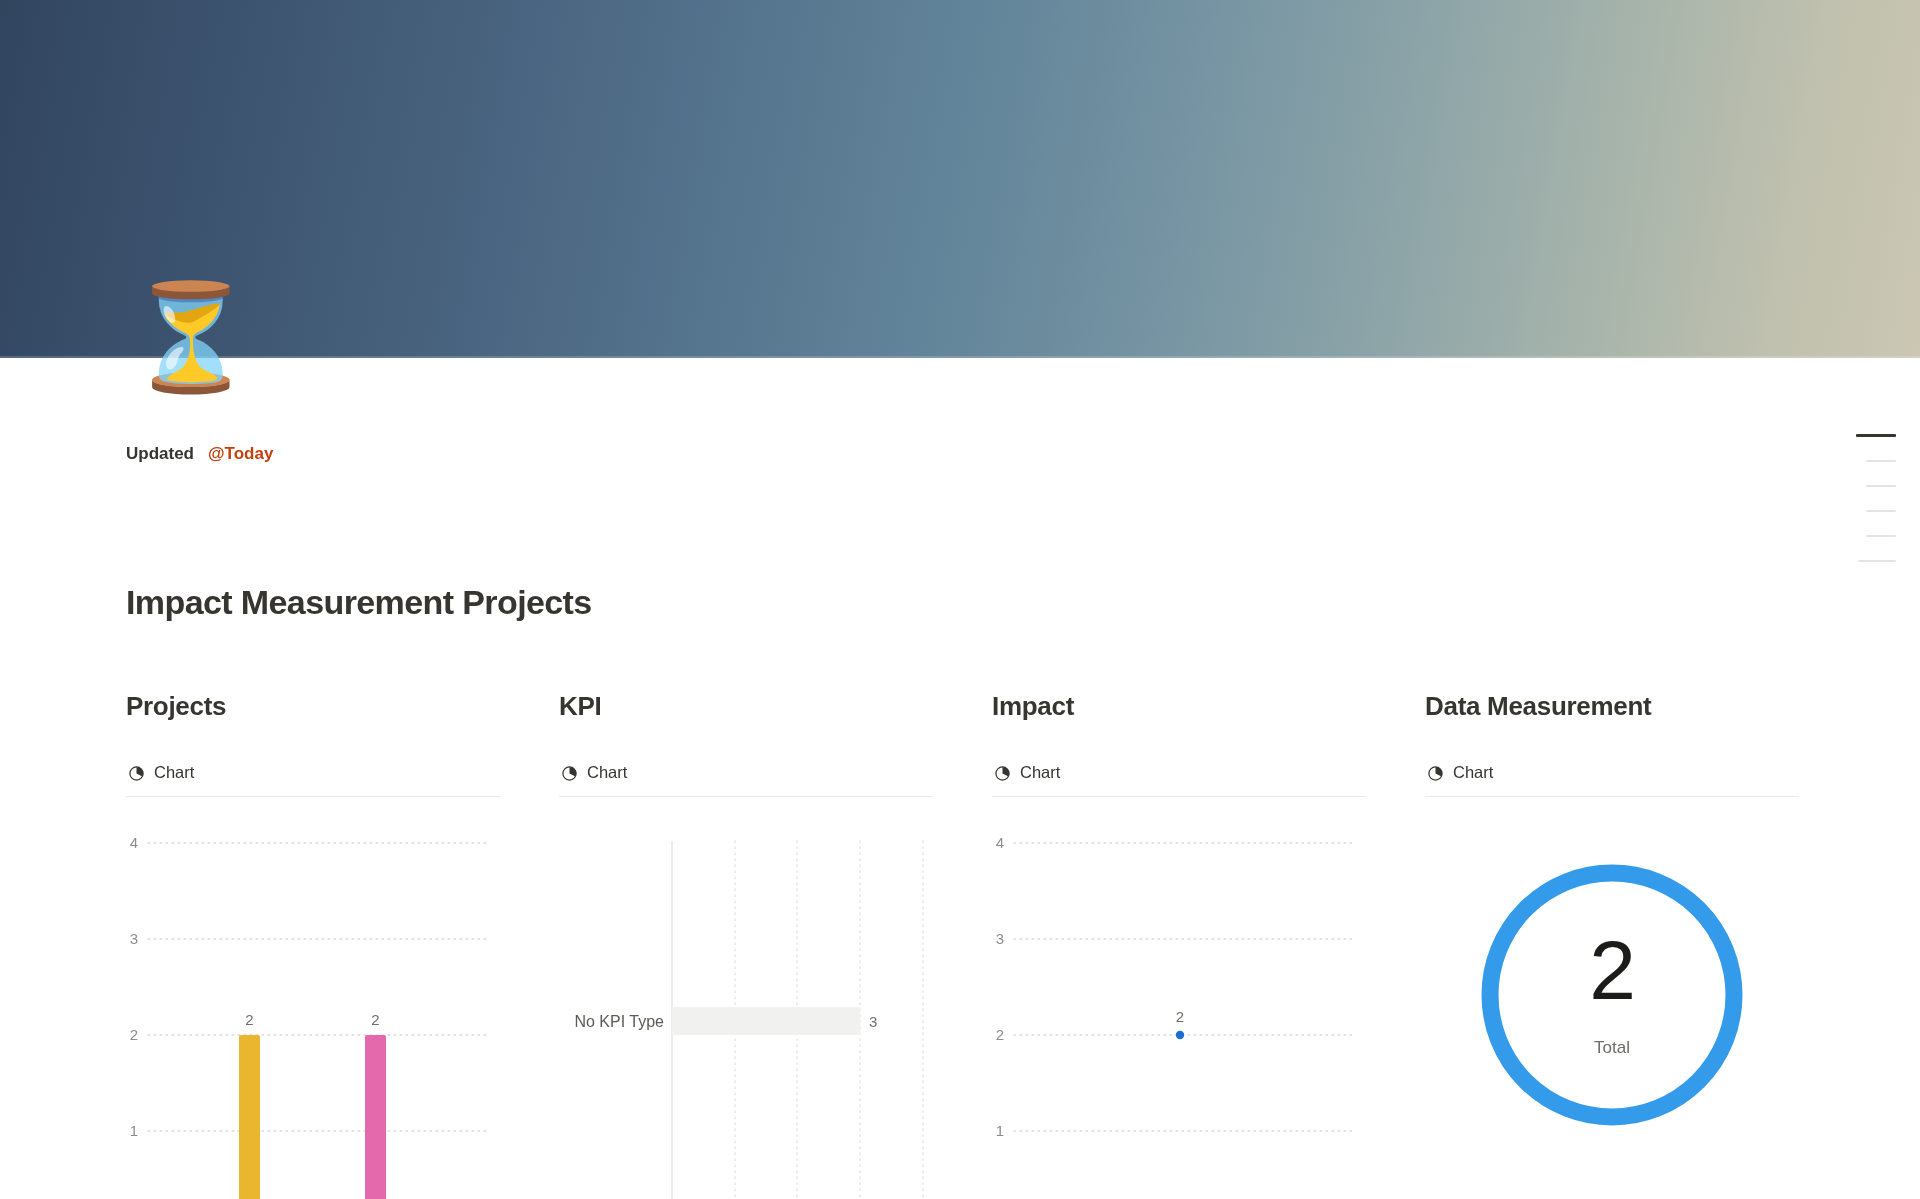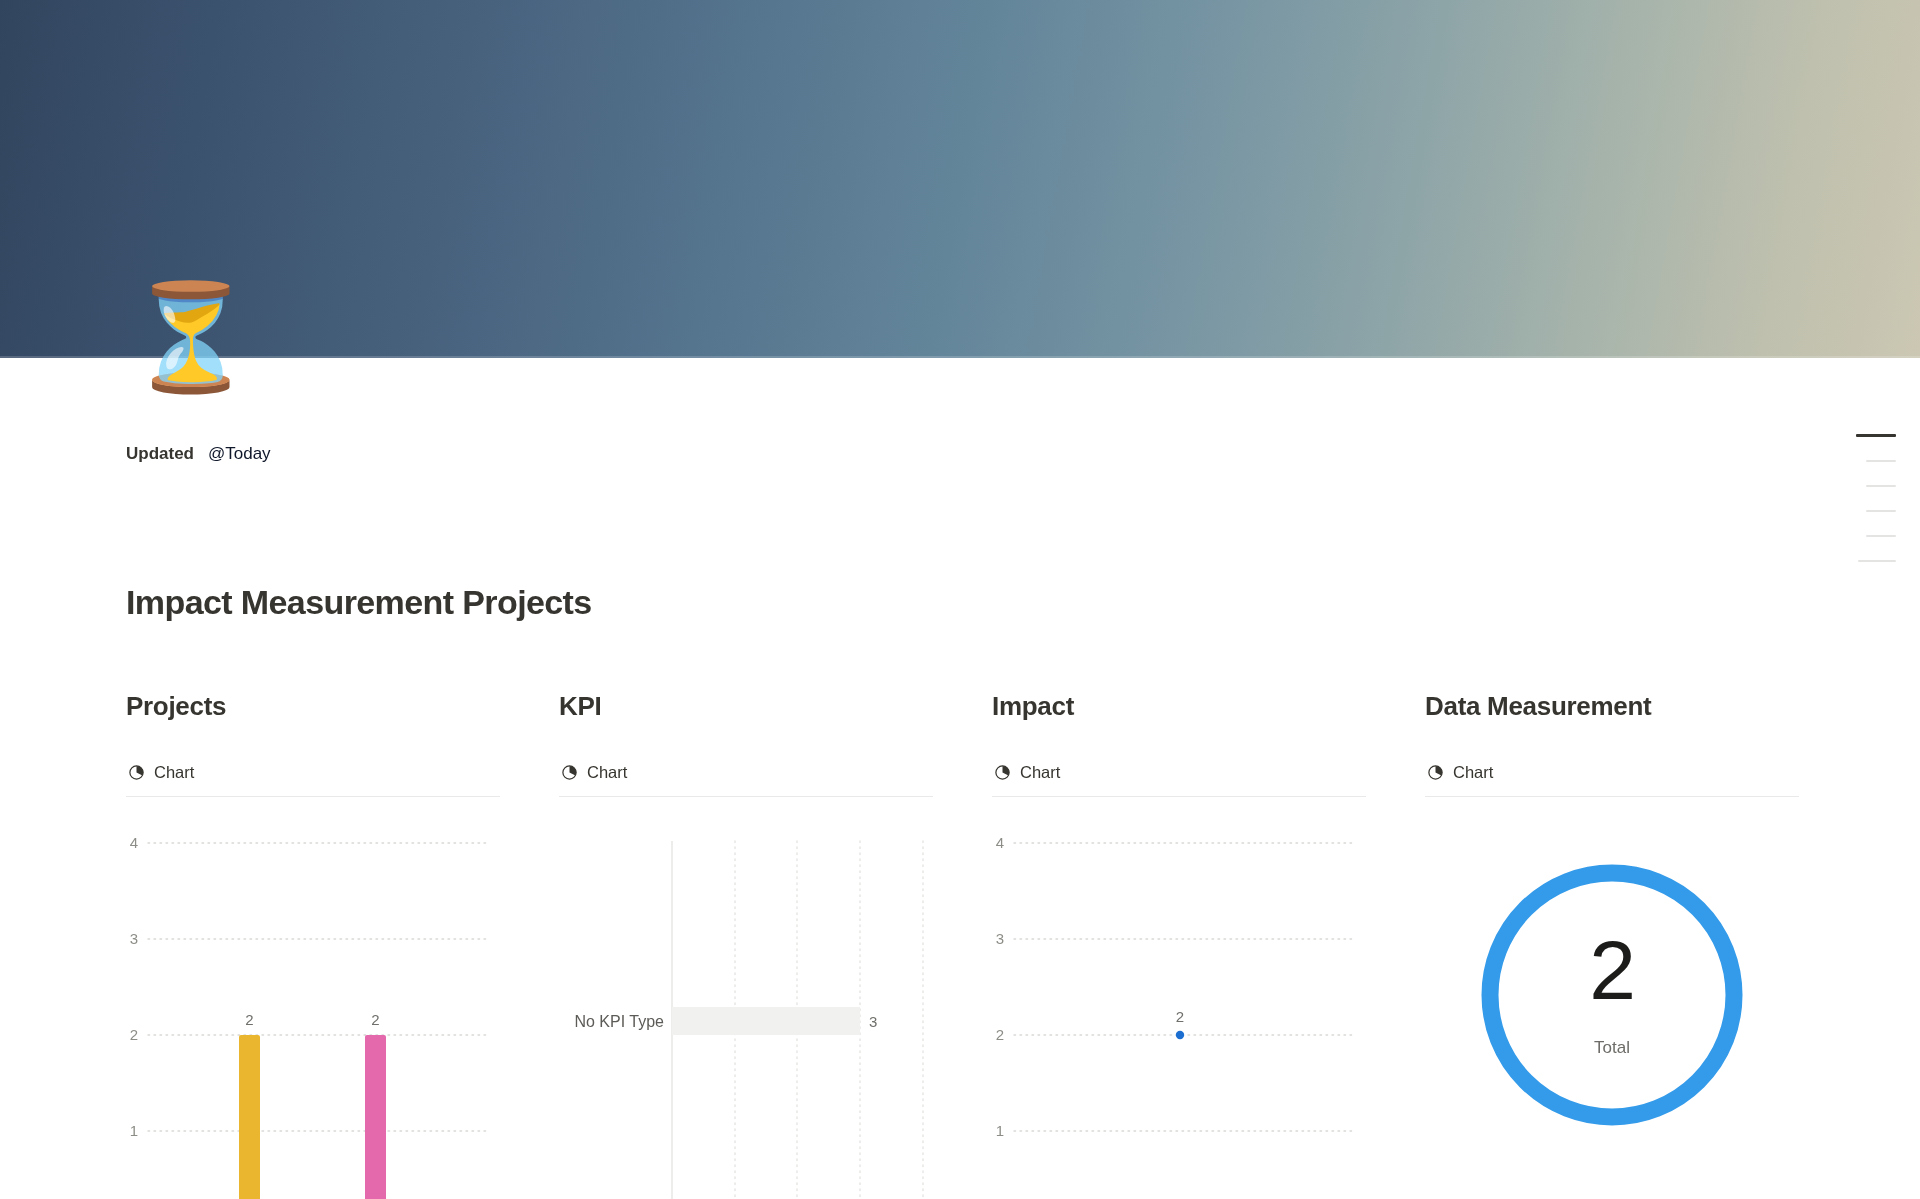--- a/index.html
+++ b/index.html
@@ -85,22 +85,22 @@
     align-items: center;
     gap: 14px;
     font-size: 17px;
     height: 24px;
   }
   .meta-label {
     color: #373530;
     font-weight: 600;
   }
   .meta-value {
-    color: #0f172a;
-    font-weight: 400;
+    color: #c2410c;
+    font-weight: 700;
   }
 
   
   .section-heading {
     position: absolute;
     left: 126px;
     top: 583px;
     font-size: 34px;
     font-weight: 700;
     letter-spacing: -0.6px;
@@ -134,21 +134,21 @@
 
   .tab-row {
     display: flex;
     align-items: center;
     gap: 0;
     padding-bottom: 12px;
     border-bottom: 1px solid #e9e9e7;
   }
   .tab {
     display: inline-flex;
-    align-items: center;
+    align-items: flex-end;
     gap: 9px;
     font-size: 16.5px;
     color: #37352f;
     padding: 2px 4px 2px 2px;
     cursor: pointer;
   }
   .tab .ico { width: 17px; height: 17px; display: block; }
 
   
   .chart-body {

